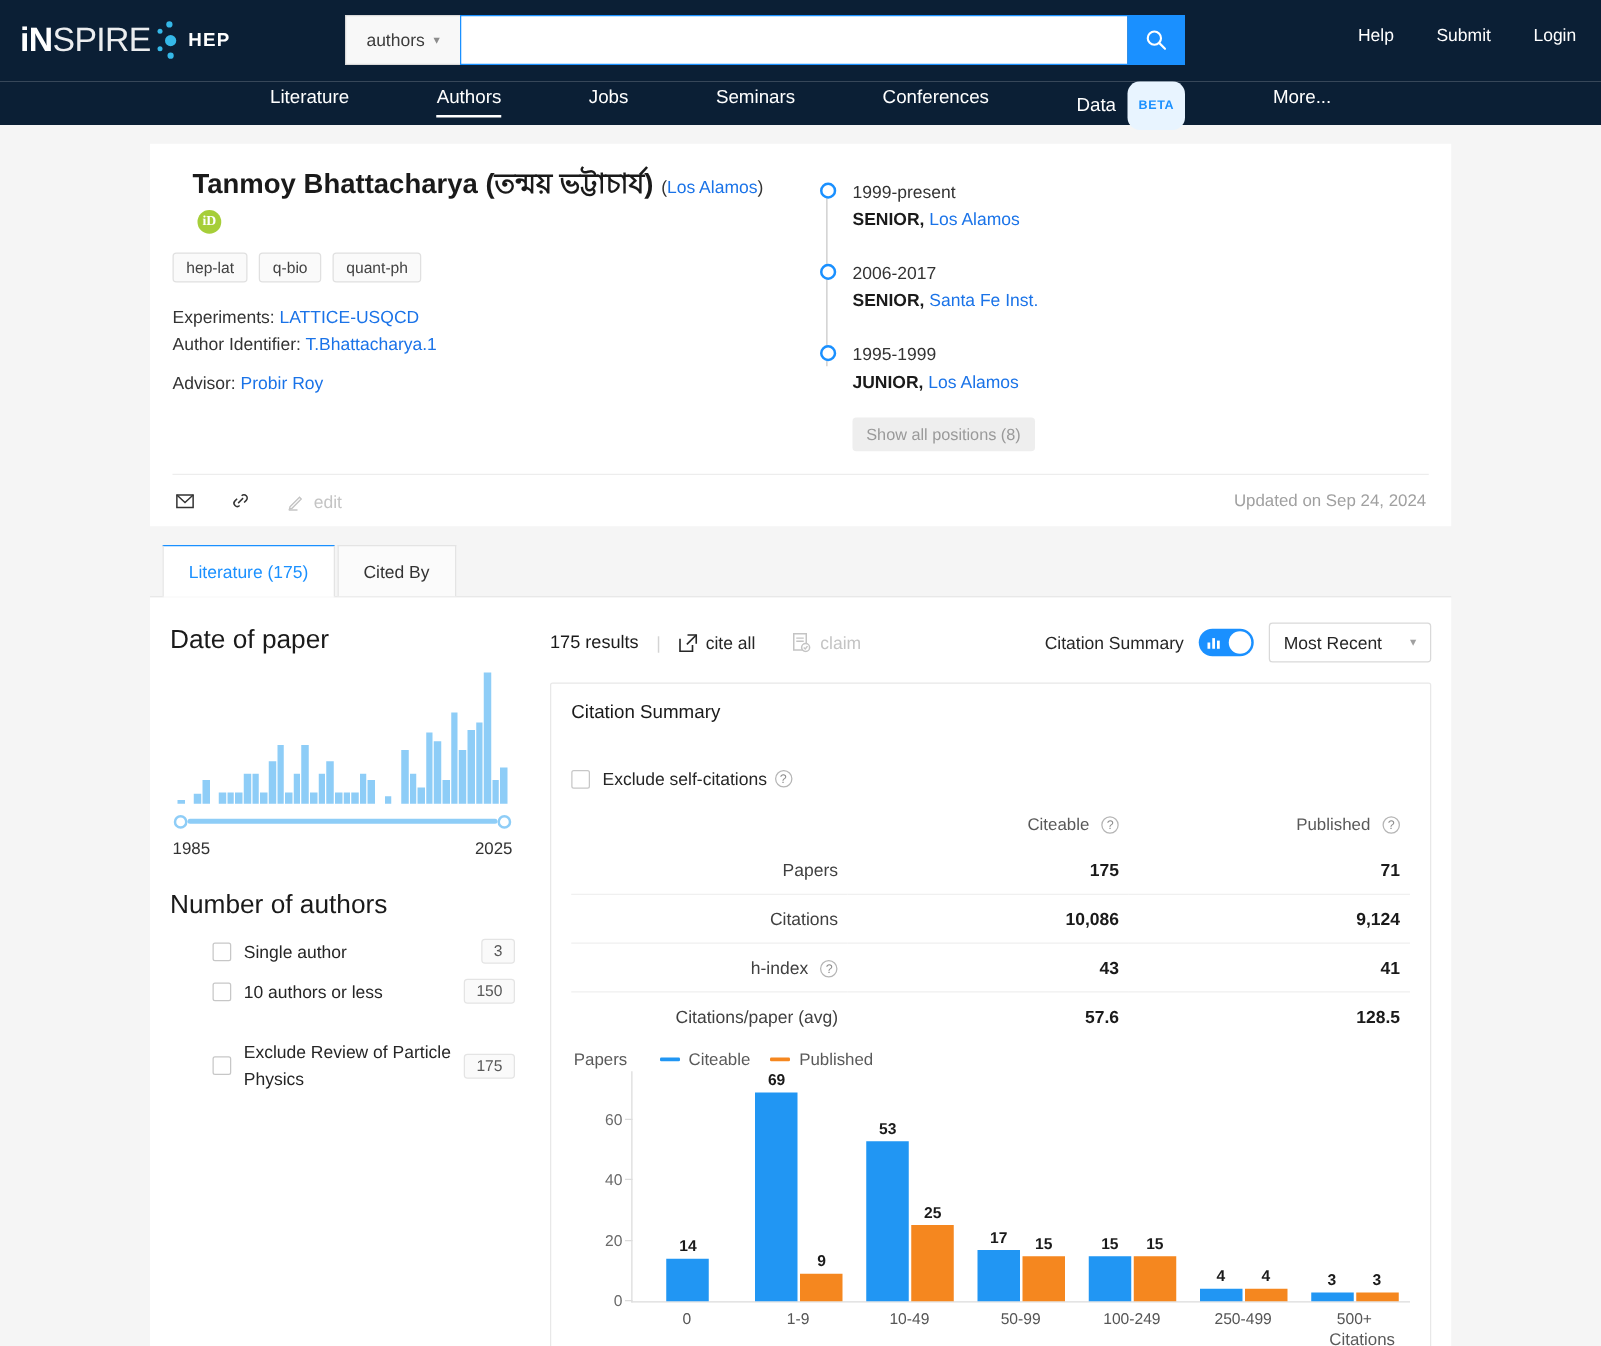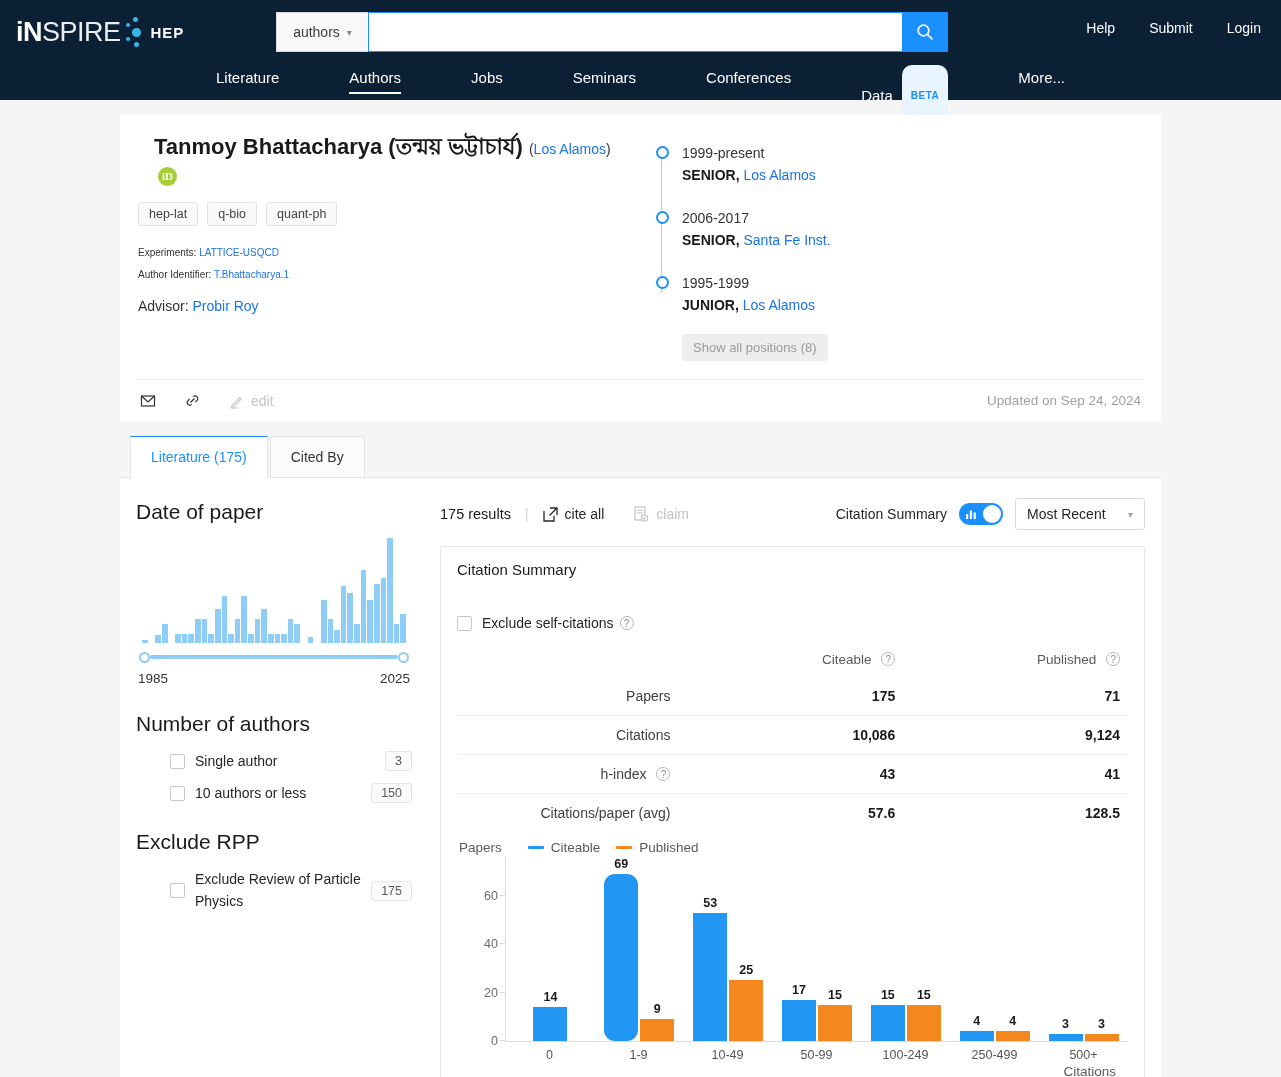--- a/index.html
+++ b/index.html
@@ -133,21 +133,21 @@
   .nav-item.active span.nav-label {
     border-bottom: 2px solid #ffffff;
     padding-bottom: 2px;
   }
   .beta-badge {
     background: #e8f4ff;
     color: #1a90ff;
     font-size: 10px;
     font-weight: bold;
     border-radius: 10px;
-    padding: 18px 9px;
+    padding: 7px 9px;
     letter-spacing: .5px;
   }
 
   
   .page { background: #f5f5f5; min-height: 977px; padding-top: 15px; }
   .container { width: 1041px; margin: 0 auto; }
 
   
   .author-card {
     background: #ffffff;
@@ -191,21 +191,21 @@
   .tag {
     border: 1px solid #e0e0e0;
     background: #fafafa;
     border-radius: 3px;
     font-size: 12.5px;
     color: #424242;
     padding: 4px 10px;
     cursor: pointer;
   }
 
-  .meta-line { font-size: 10px; color: #333; line-height: 22px; }
+  .meta-line { font-size: 14px; color: #333; line-height: 22px; }
   .meta-line a { color: #1a73e8; text-decoration: none; }
   .meta-block { margin-bottom: 4px; }
   .advisor { margin-top: 12px; font-size: 14px; color: #333; }
   .advisor a { color: #1a73e8; text-decoration: none; }
 
   
   .timeline { position: relative; padding-left: 26px; }
   .timeline::before {
     content: "";
     position: absolute;
@@ -798,21 +798,20 @@
             <span class="facet-count">3</span>
           </div>
           <div class="facet-row">
             <span class="cbox"></span>
             <span class="facet-label">10 authors or less</span>
             <span class="facet-count">150</span>
           </div>
         </div>
 
         <div class="facet-block">
-          <div class="facet-title">Exclude RPP</div>
           <div class="facet-row wrapped">
             <span class="cbox"></span>
             <span class="facet-label" style="flex:1;min-width:0;">Exclude Review of Particle Physics</span>
             <span class="facet-count count-below">175</span>
           </div>
         </div>
 
       </div>
 
       <div class="main">
@@ -920,21 +919,21 @@
             </div>
 
             <div class="plot">
               <div class="groups">
                   <div class="group">
                     <div class="bar citeable" style="height: 18.4211%;">
                       <span class="blabel">14</span>
                     </div>
                   </div>
                   <div class="group">
-                    <div class="bar citeable" style="height: 90.7895%; border-radius: 11px;">
+                    <div class="bar citeable" style="height: 90.7895%;">
                       <span class="blabel">69</span>
                     </div>
                     <div class="bar published" style="height: 11.8421%;">
                       <span class="blabel">9</span>
                     </div>
                   </div>
                   <div class="group">
                     <div class="bar citeable" style="height: 69.7368%;">
                       <span class="blabel">53</span>
                     </div>

